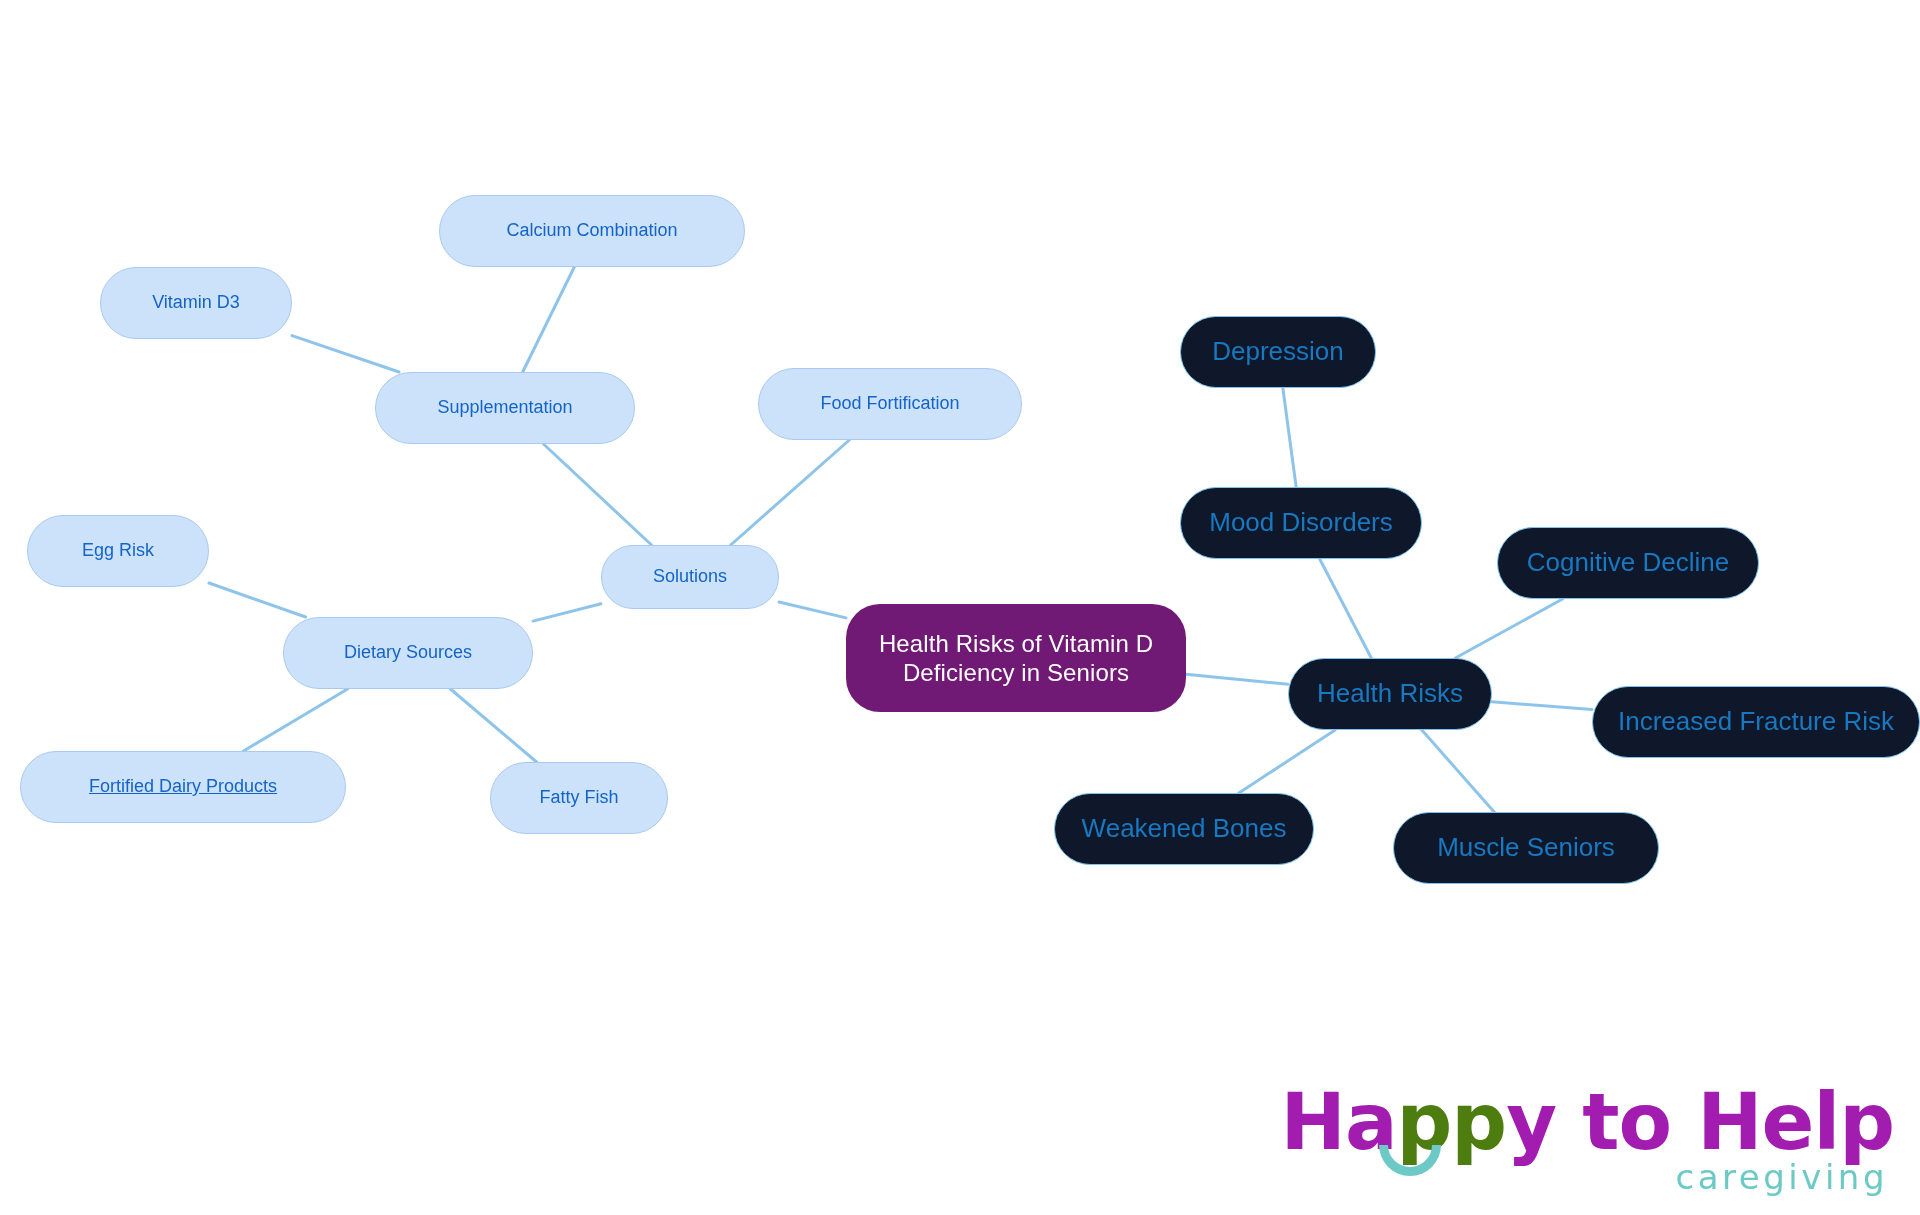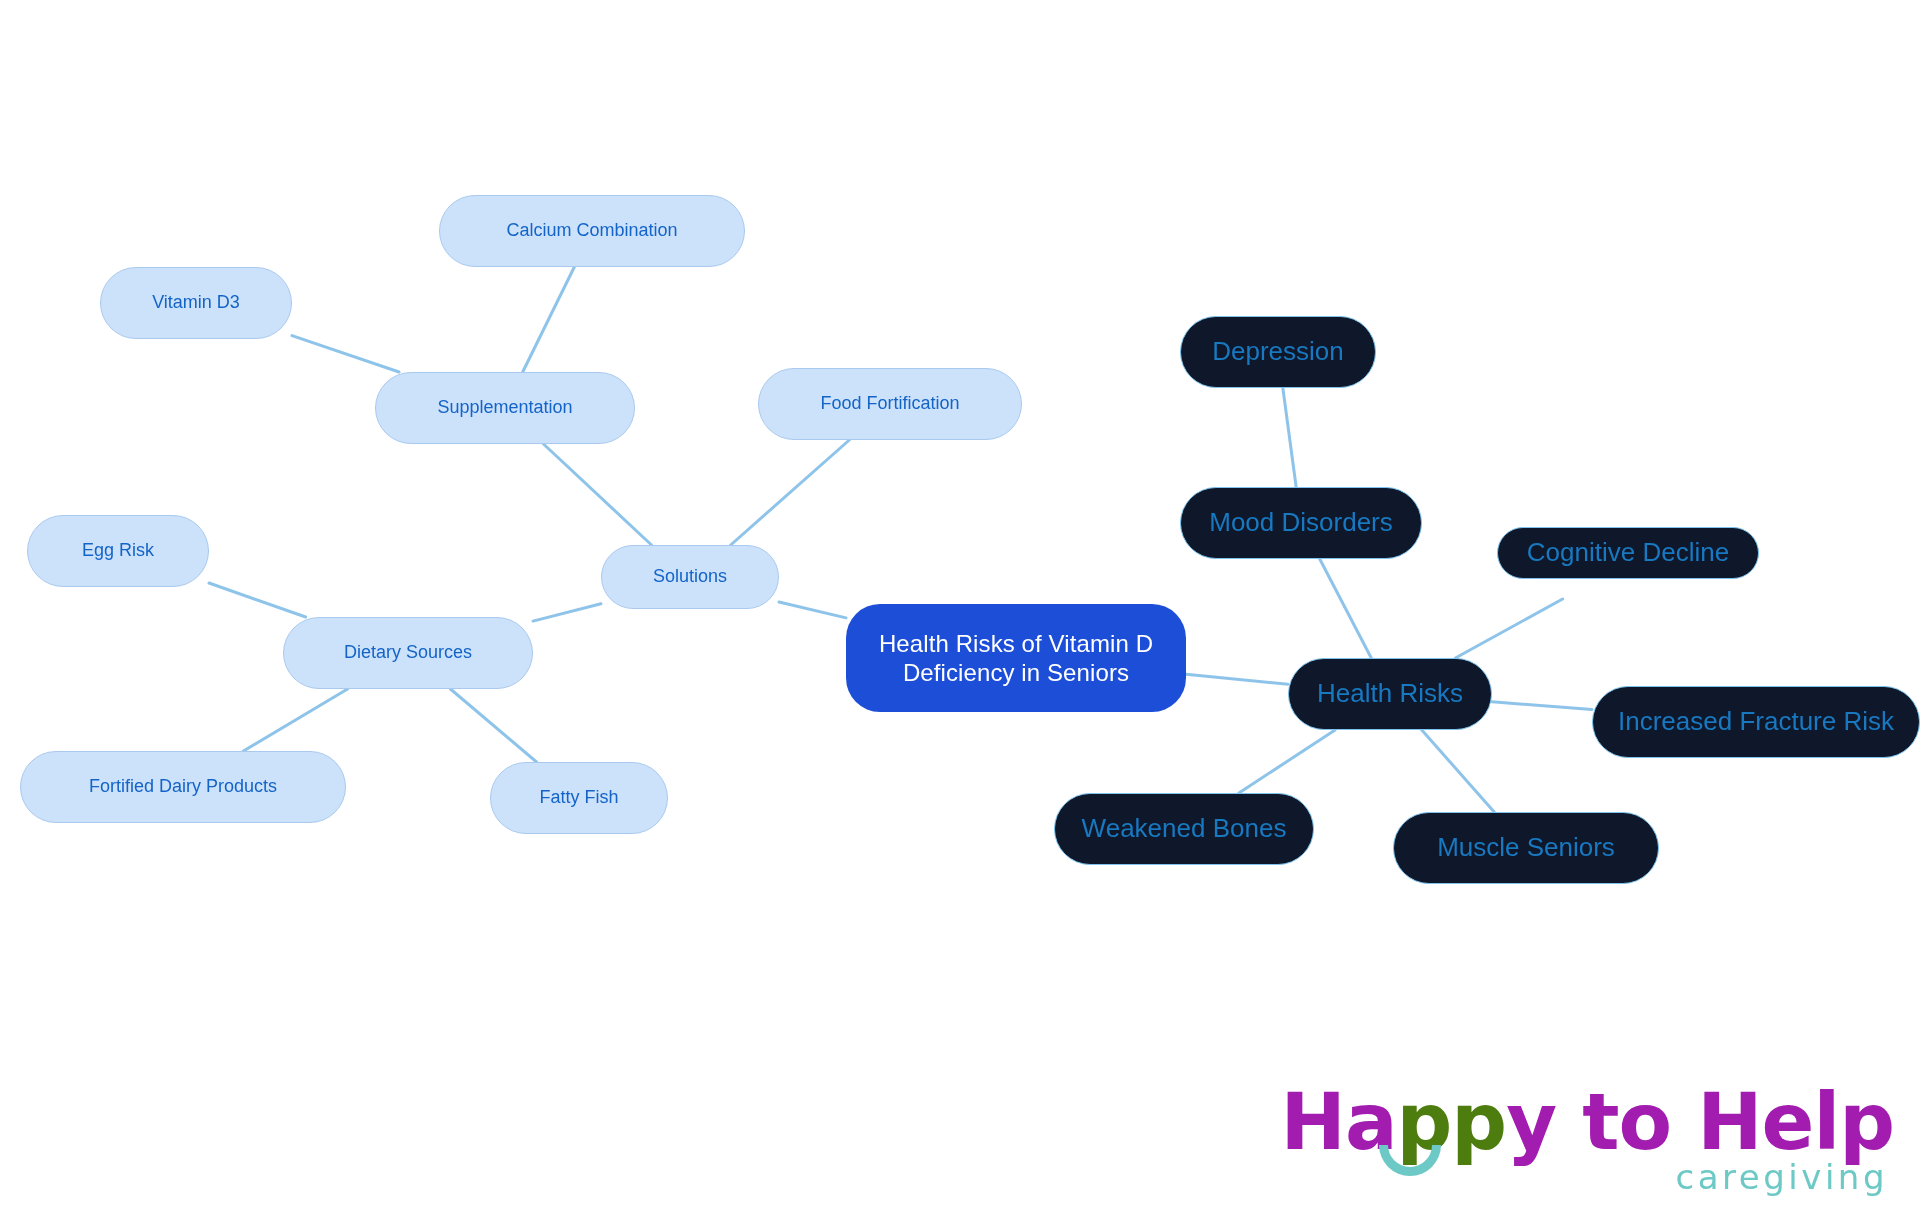--- a/index.html
+++ b/index.html
@@ -32,21 +32,21 @@
     display: flex;
     align-items: center;
     justify-content: center;
     text-align: center;
     border-radius: 42px;
     line-height: 1.22;
     white-space: pre-line;
     z-index: 2;
   }
   .node.root {
-    background: #1d4ed8;
+    background: #701a75;
     color: #ffffff;
     border: none;
     border-radius: 34px;
     font-size: 24px;
     letter-spacing: 0.1px;
   }
   .node.pale {
     background: #cce2fb;
     border: 1.6px solid #a9c9ee;
     color: #1464c8;
@@ -122,26 +122,26 @@
   <div id="nodes-layer">
       <div class="node root" style="left: 846px; top: 604px; width: 340px; height: 108px; border-radius: 34px;">Health Risks of Vitamin D
 Deficiency in Seniors</div>
       <div class="node pale" style="left: 601px; top: 545px; width: 178px; height: 64px;">Solutions</div>
       <div class="node pale" style="left: 375px; top: 372px; width: 260px; height: 72px;">Supplementation</div>
       <div class="node pale" style="left: 100px; top: 267px; width: 192px; height: 72px;">Vitamin D3</div>
       <div class="node pale" style="left: 439px; top: 195px; width: 306px; height: 72px;">Calcium Combination</div>
       <div class="node pale" style="left: 758px; top: 368px; width: 264px; height: 72px;">Food Fortification</div>
       <div class="node pale" style="left: 283px; top: 617px; width: 250px; height: 72px;">Dietary Sources</div>
       <div class="node pale" style="left: 27px; top: 515px; width: 182px; height: 72px;">Egg Risk</div>
-      <div class="node pale" style="left: 20px; top: 751px; width: 326px; height: 72px;">Fortified Dairy Products</div>
+      <div class="node pale" style="left: 20px; top: 751px; width: 326px; height: 72px; text-decoration: underline;">Fortified Dairy Products</div>
       <div class="node pale" style="left: 490px; top: 762px; width: 178px; height: 72px;">Fatty Fish</div>
       <div class="node sky" style="left: 1288px; top: 658px; width: 204px; height: 72px;">Health Risks</div>
       <div class="node sky" style="left: 1180px; top: 487px; width: 242px; height: 72px;">Mood Disorders</div>
       <div class="node sky" style="left: 1180px; top: 316px; width: 196px; height: 72px;">Depression</div>
-      <div class="node sky" style="left: 1497px; top: 527px; width: 262px; height: 52px;">Cognitive Decline</div>
+      <div class="node sky" style="left: 1497px; top: 527px; width: 262px; height: 72px;">Cognitive Decline</div>
       <div class="node sky" style="left: 1592px; top: 686px; width: 328px; height: 72px;">Increased Fracture Risk</div>
       <div class="node sky" style="left: 1054px; top: 793px; width: 260px; height: 72px;">Weakened Bones</div>
       <div class="node sky" style="left: 1393px; top: 812px; width: 266px; height: 72px;">Muscle Seniors</div>
     </div>
 
   <div id="logo" style="right:26px; bottom:18px;">
     <div class="logo-main">
       <span class="lg-coral">Ha</span><span class="lg-teal">pp</span><span class="lg-coral">y to Hel</span><span class="lg-coral">p</span>
       <span class="smile"></span>
     </div>

